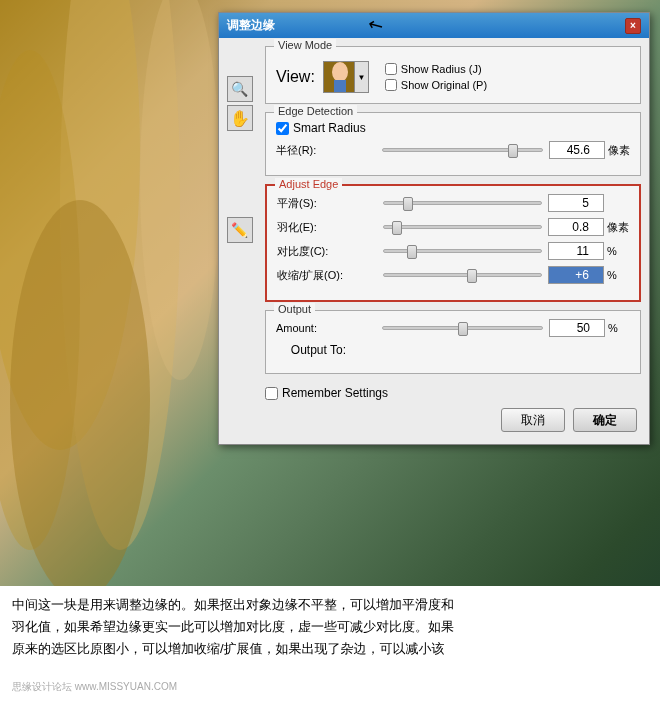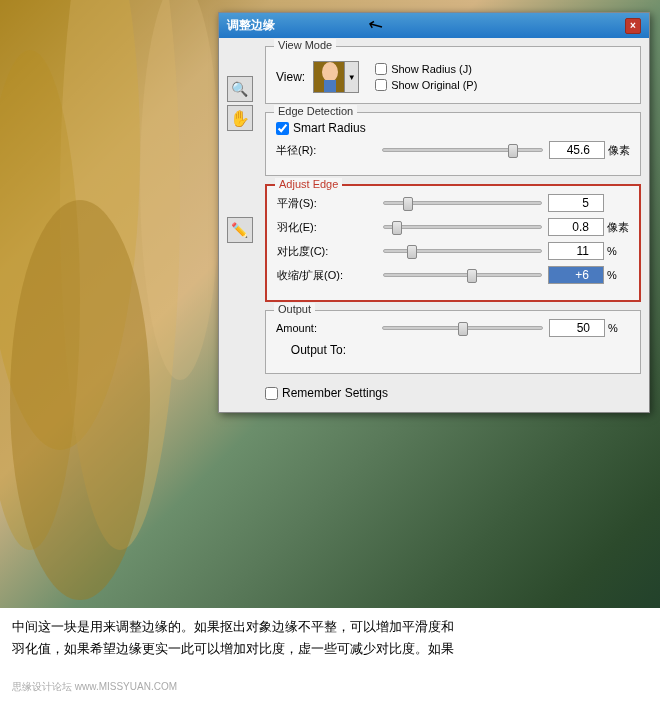--- a/index.html
+++ b/index.html
@@ -94,21 +94,21 @@
 
     
     .view-mode-row {
       display: flex;
       align-items: center;
       gap: 8px;
       margin-top: 6px;
     }
 
     .view-label {
-      font-size: 12px;
+      font-size: 16px;
     }
 
     .view-thumbnail {
       width: 32px;
       height: 32px;
       border: 1px solid #888;
       background: linear-gradient(135deg, #d4a96e 0%, #8B6914 50%, #c8a96e 100%);
       position: relative;
       overflow: hidden;
     }
@@ -452,22 +452,27 @@
           <div class="output-row">
             <span class="output-label">Output To:</span>
           </div>
         </div>
 
         <div class="remember-row">
           <input type="checkbox" style="">
           <span>Remember Settings</span>
         </div>
 
+        <div class="button-row">
+          <button class="dialog-btn">取消</button>
+          <button class="dialog-btn" style="background:linear-gradient(to bottom,#f0f0f0,#d0d0d0); font-weight:bold;">确定</button>
+        </div>
       </div>
     </div>
   </div>
 </div>
 
 <div class="bottom-text">
   <span>中间这一块是用来调整边缘的。如果抠出对象边缘不平整，可以增加平滑度和</span><br>
   <span>羽化值，如果希望边缘更实一此可以增加对比度，虚一些可减少对比度。如果</span><br>
+  <span>原来的选区比原图小，可以增加收缩/扩展值，如果出现了杂边，可以减小该</span>
   <div class="watermark">思缘设计论坛 www.MISSYUAN.COM</div>
 </div>
 
 </body></html>

